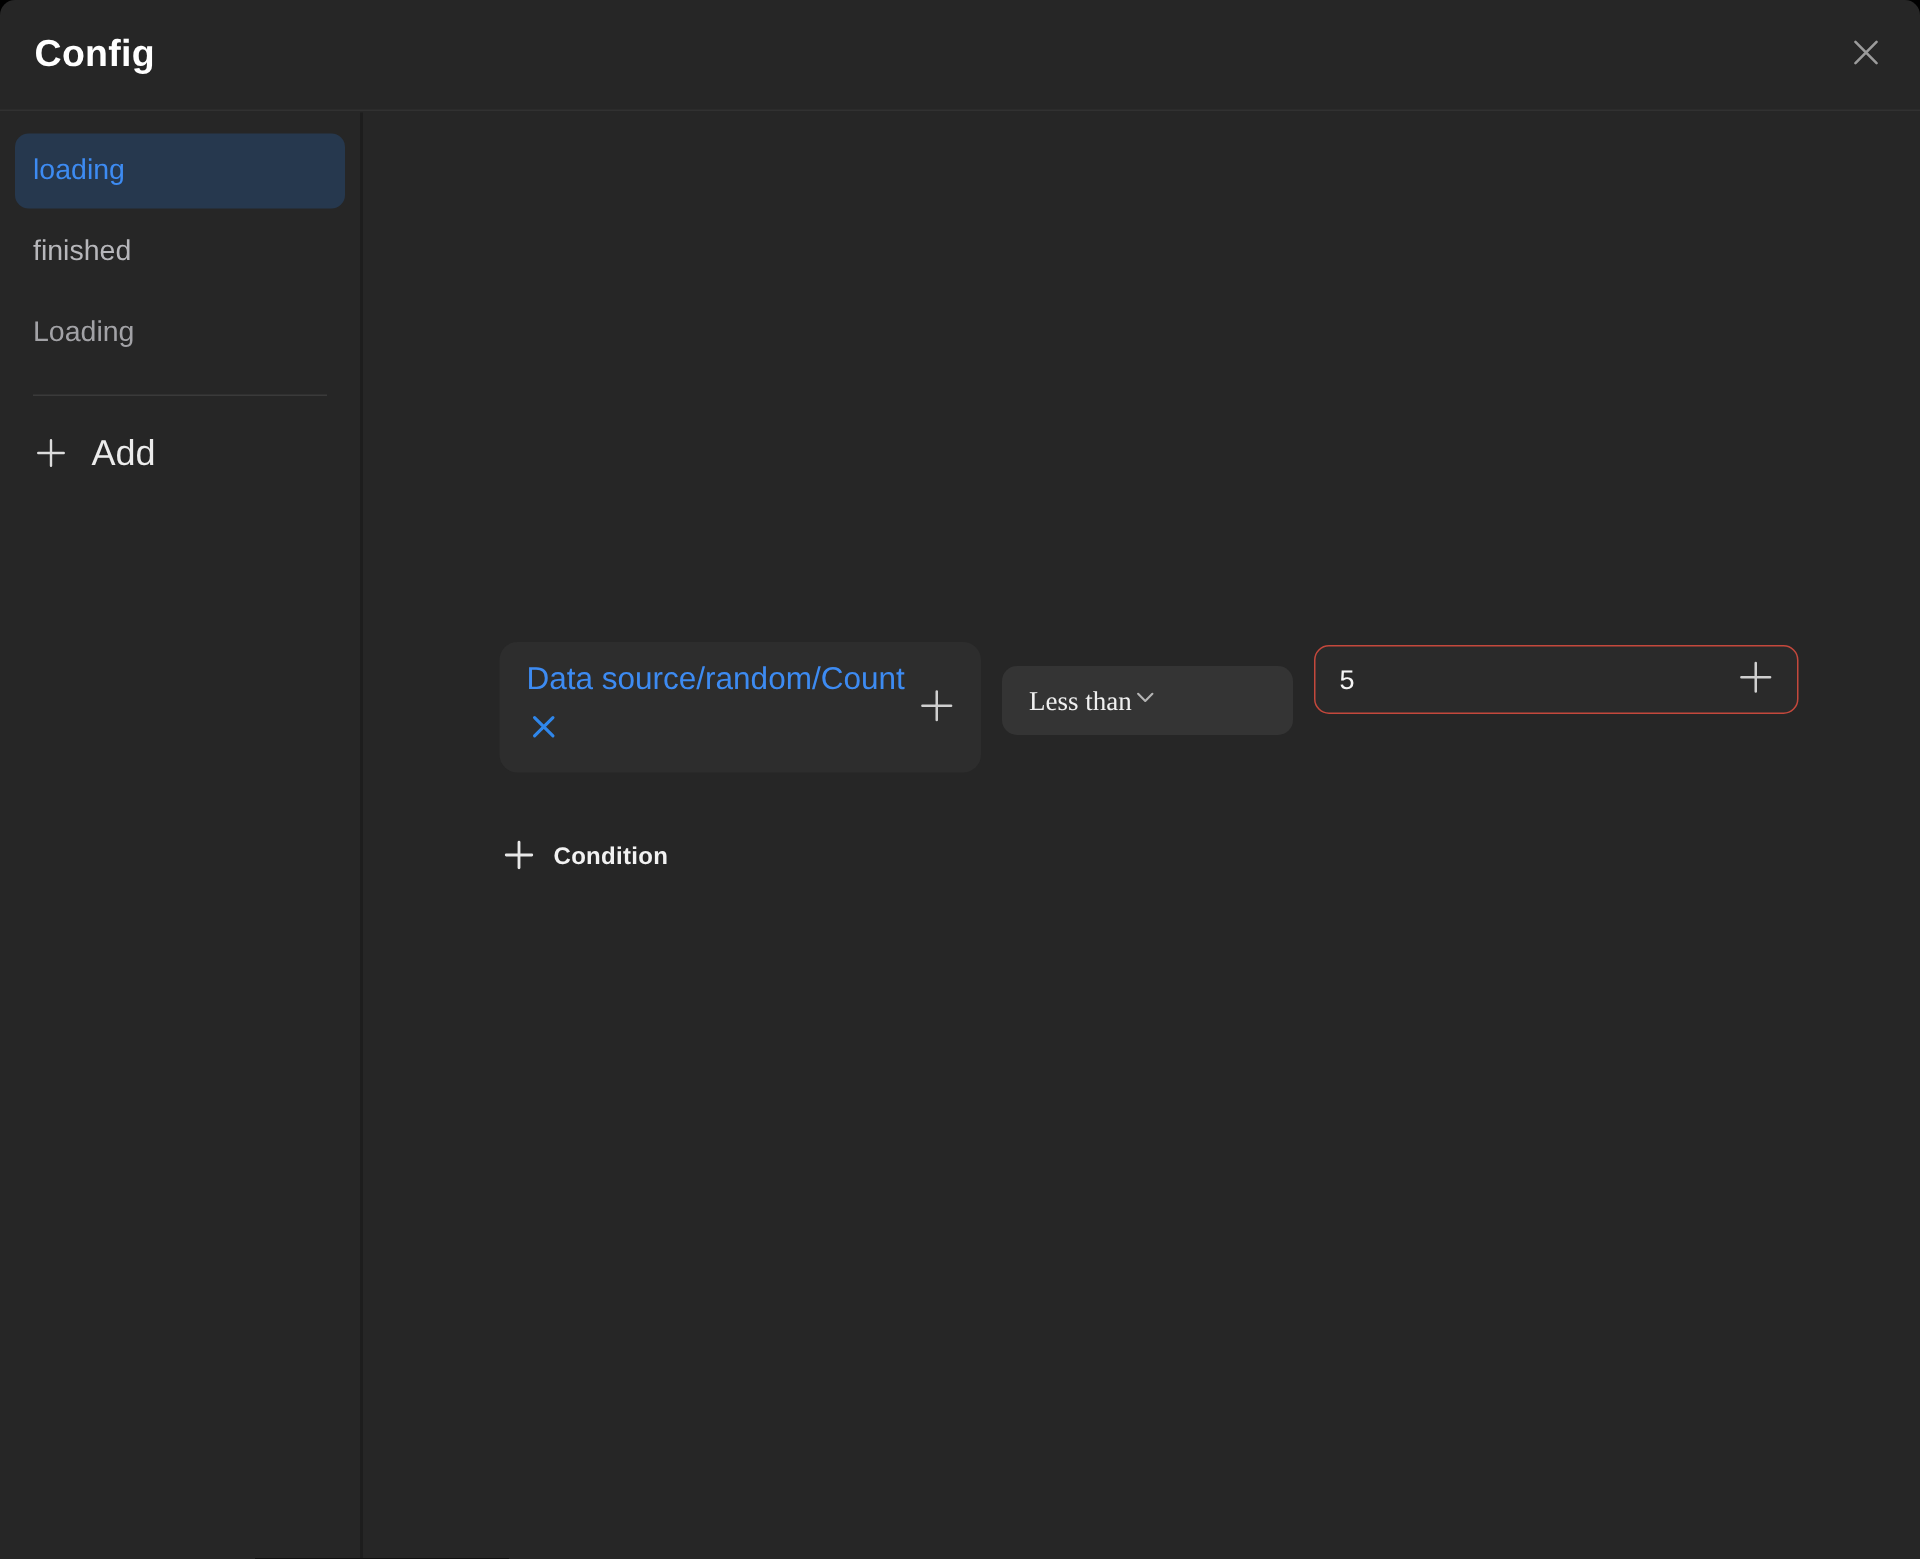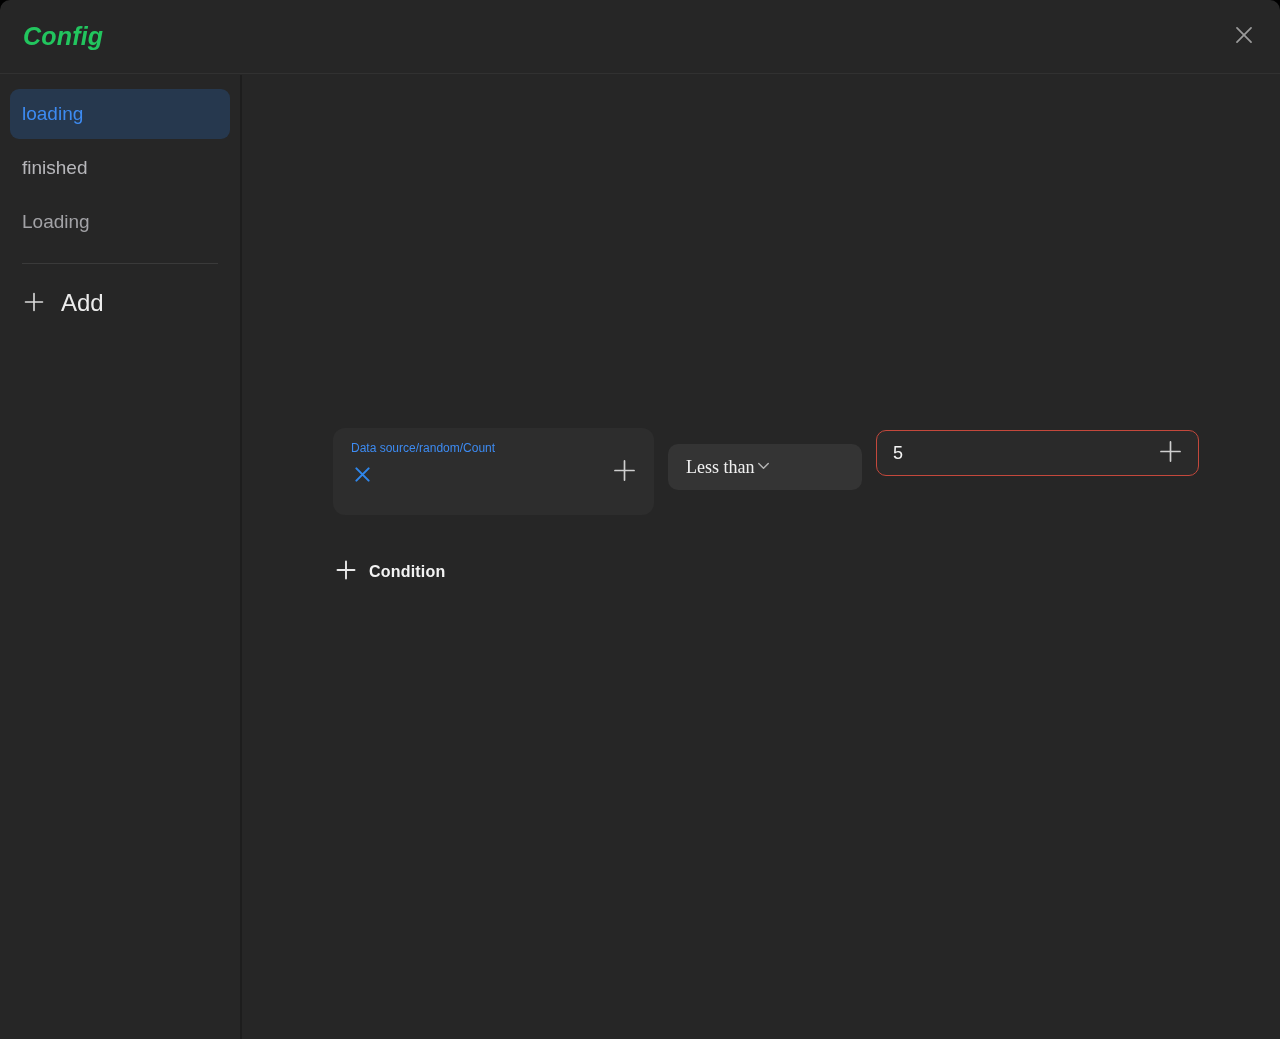--- a/index.html
+++ b/index.html
@@ -15,21 +15,21 @@
     color: #f0f0f0;
   }
 
   
   .header {
     position: absolute; top: 0; left: 0; right: 0; height: 74px;
     display: flex; align-items: center; justify-content: space-between;
     padding: 0 23px;
     border-bottom: 1px solid #313131;
   }
-  .header-title { font-size: 25px; font-weight: bold; color: #22c55e; letter-spacing: 0.2px; font-style: italic; }
+  .header-title { font-size: 25px; font-weight: bold; color: #ffffff; letter-spacing: 0.2px; }
   .icon-btn { display: flex; align-items: center; justify-content: center; cursor: pointer; background: none; border: none; padding: 0; }
 
   
   .sidebar {
     position: absolute; top: 75px; left: 0; bottom: 0; width: 242px;
     border-right: 2px solid #1d1d1d;
     padding: 14px 10px 0 10px;
   }
   .sidebar-item {
     height: 50px; margin-bottom: 4px;
@@ -63,21 +63,21 @@
     width: 321px; height: 87px;
     background: #2d2d2d; border-radius: 12px;
     display: flex; justify-content: space-between; align-items: center;
     padding: 0 16px 0 18px;
     cursor: pointer;
   }
   .source-chip .chip-left {
     display: flex; flex-direction: column; justify-content: flex-start;
     height: 100%; padding-top: 13px; gap: 9px;
   }
-  .chip-text { font-size: 12px; color: #3d8bf2; white-space: nowrap; }
+  .chip-text { font-size: 21px; color: #3d8bf2; white-space: nowrap; }
 
   .operator-select {
     margin-top: 16px;
     width: 194px; height: 46px;
     background: #343434; border-radius: 10px;
     display: flex; align-items: center; justify-content: flex-start;
     padding: 0 17px 0 18px;
     cursor: pointer;
     font-family: Liberation Serif, serif;
   }

